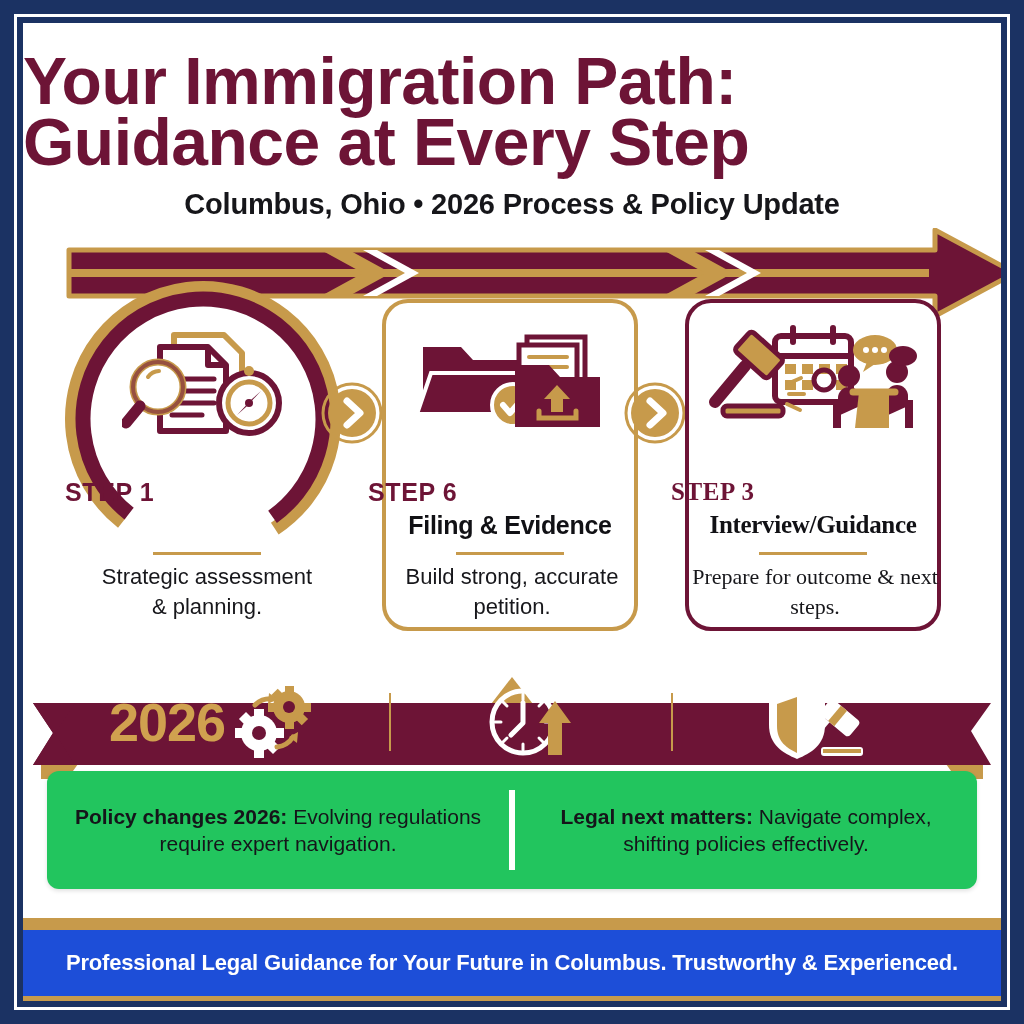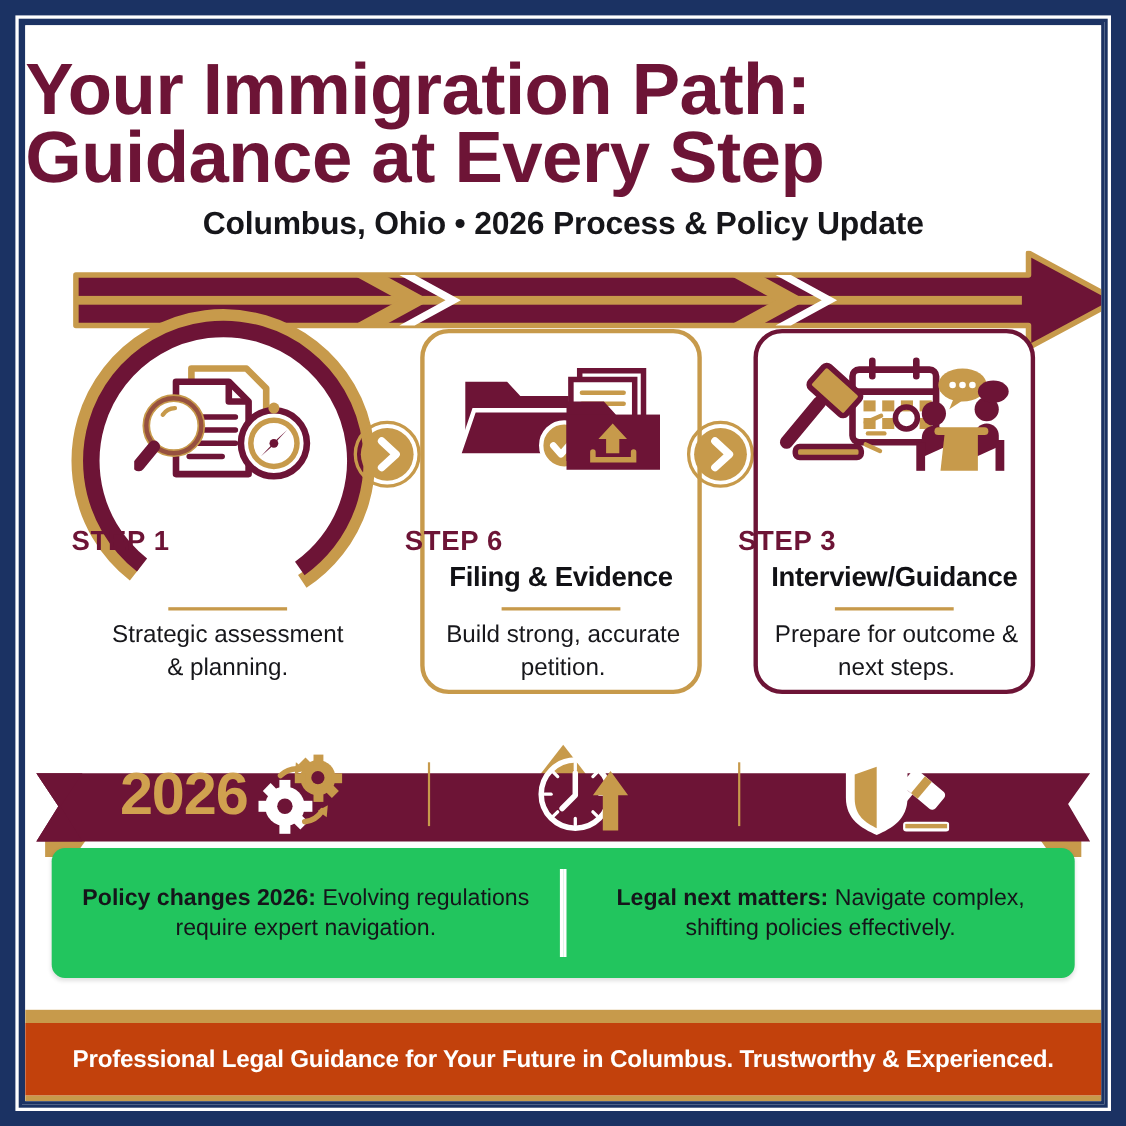--- a/index.html
+++ b/index.html
@@ -37,21 +37,21 @@
 
   
   .arrow-wrap{position:absolute;left:40px;top:205px;width:958px;height:90px;}
   .arrow-svg{position:absolute;left:0;top:0;}
 
   
   .steps{position:absolute;left:0;right:0;top:236px;height:400px;}
   .step{position:absolute;top:0;width:284px;height:392px;}
   .step1{left:42px;}
   .step2{left:345px;}
-  .step3{left:648px;}
+  .step3{left:648px;font-family:Liberation Serif, serif;}
 
   .card{
     position:absolute;left:14px;top:40px;width:256px;height:332px;
     border-radius:26px;box-sizing:border-box;background:#fff;
   }
   .card-gold{border:4px solid #c79a4b;}
   .card-maroon{border:4px solid #6d1436;}
 
   .ring{position:absolute;left:-12px;top:10px;width:300px;height:300px;}
 
@@ -103,21 +103,21 @@
     flex:1;text-align:center;color:#15151a;font-size:21px;line-height:27px;
     padding:0 10px;box-sizing:border-box;
   }
   .fact b{font-weight:bold;}
   .fact-div{width:3px;height:80px;background:#ffffff;}
 
   
   .footer-gold-top{position:absolute;left:-23px;right:-23px;top:895px;height:12px;background:#c79a4b;}
   .footer{
     position:absolute;left:-23px;right:-23px;top:907px;height:66px;
-    background:#c2410c;display:flex;align-items:center;justify-content:center;
+    background:#1d4ed8;display:flex;align-items:center;justify-content:center;
   }
   .footer-text{
     color:#ffffff;font-size:22px;font-weight:bold;letter-spacing:-0.2px;
   }
   .footer-gold-bot{position:absolute;left:-23px;right:-23px;top:973px;height:14px;background:#c79a4b;}
 </style>
 </head>
 <body>
 
 <div class="poster">

